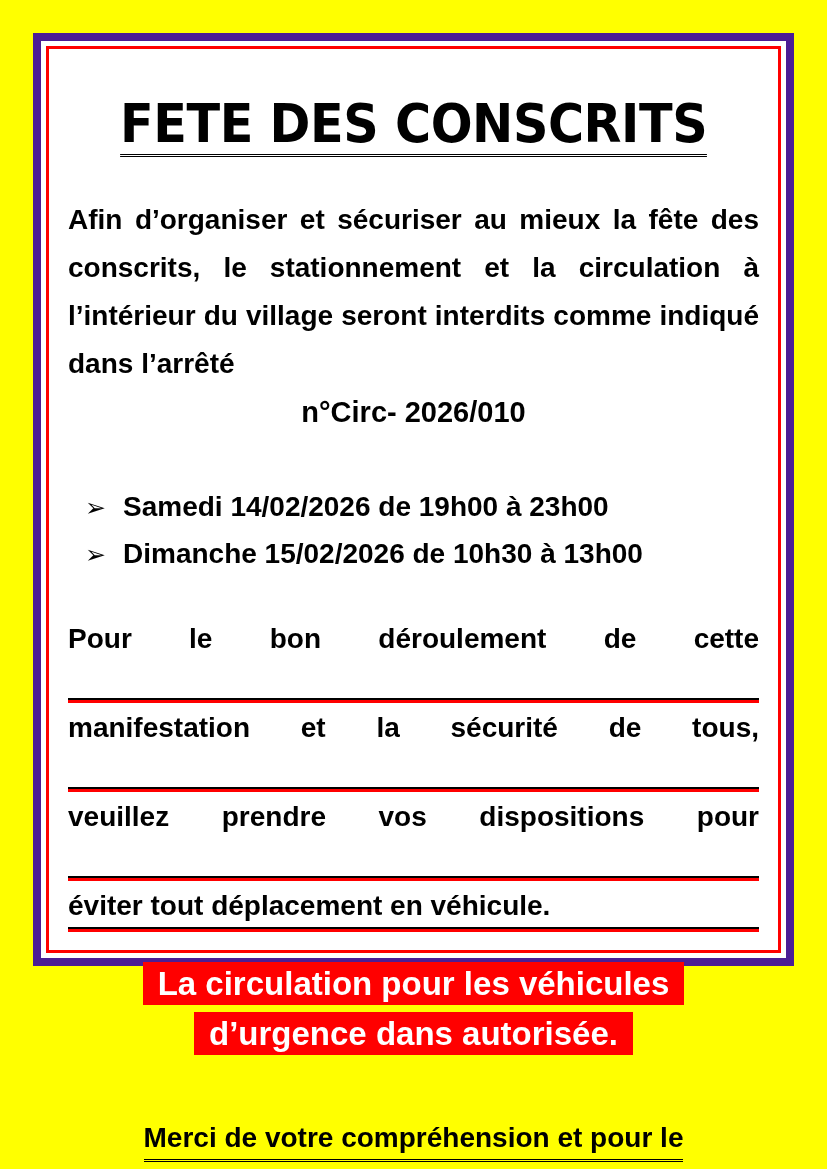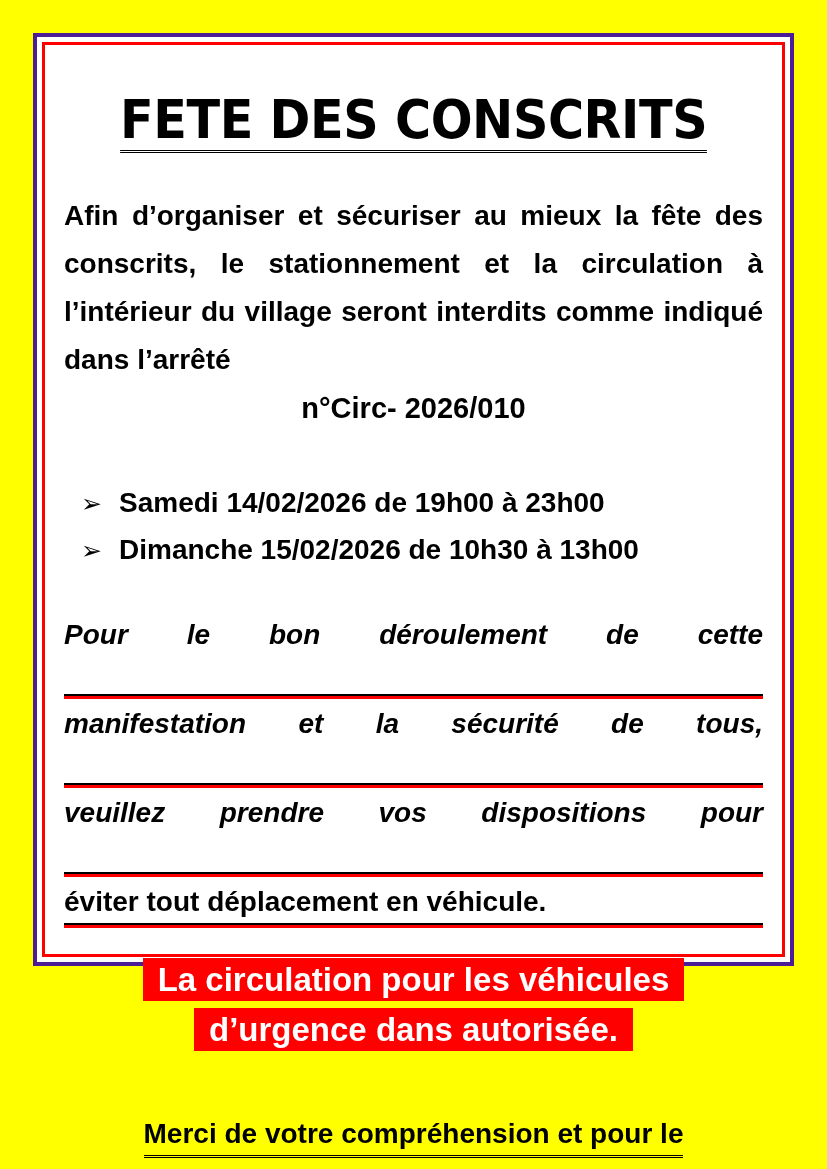--- a/index.html
+++ b/index.html
@@ -15,21 +15,21 @@
   }
 
   
   #poster-frame {
     position: absolute;
     left: 33px;
     top: 33px;
     width: 761px;   
     height: 933px; 
     box-sizing: border-box;
-    border: 4px solid #4c1d95;
+    border: 8px solid #4c1d95;
     background: #FFFFFF;
   }
   #poster-frame-inner {
     position: absolute;
     left: 5px;
     top: 5px;
     right: 5px;
     bottom: 5px;
     box-sizing: border-box;
     border: 3px solid #FF0000;
@@ -137,21 +137,20 @@
     box-shadow: 0 3px 0 0 #FF0000;
     margin-bottom: 9px;
     text-align: justify;
     text-justify: inter-word;
   }
   #securite-par .u-line > span.stretch {
     display: inline-block;
     width: 100%;
     text-align: justify;
     text-justify: inter-word;
-    font-style: italic;
   }
   #securite-par .u-line > span.stretch::after {
     content: "";
     display: inline-block;
     width: 100%;
     height: 0;
   }
   #securite-par .u-line.no-stretch {
     text-align: left;
   }

